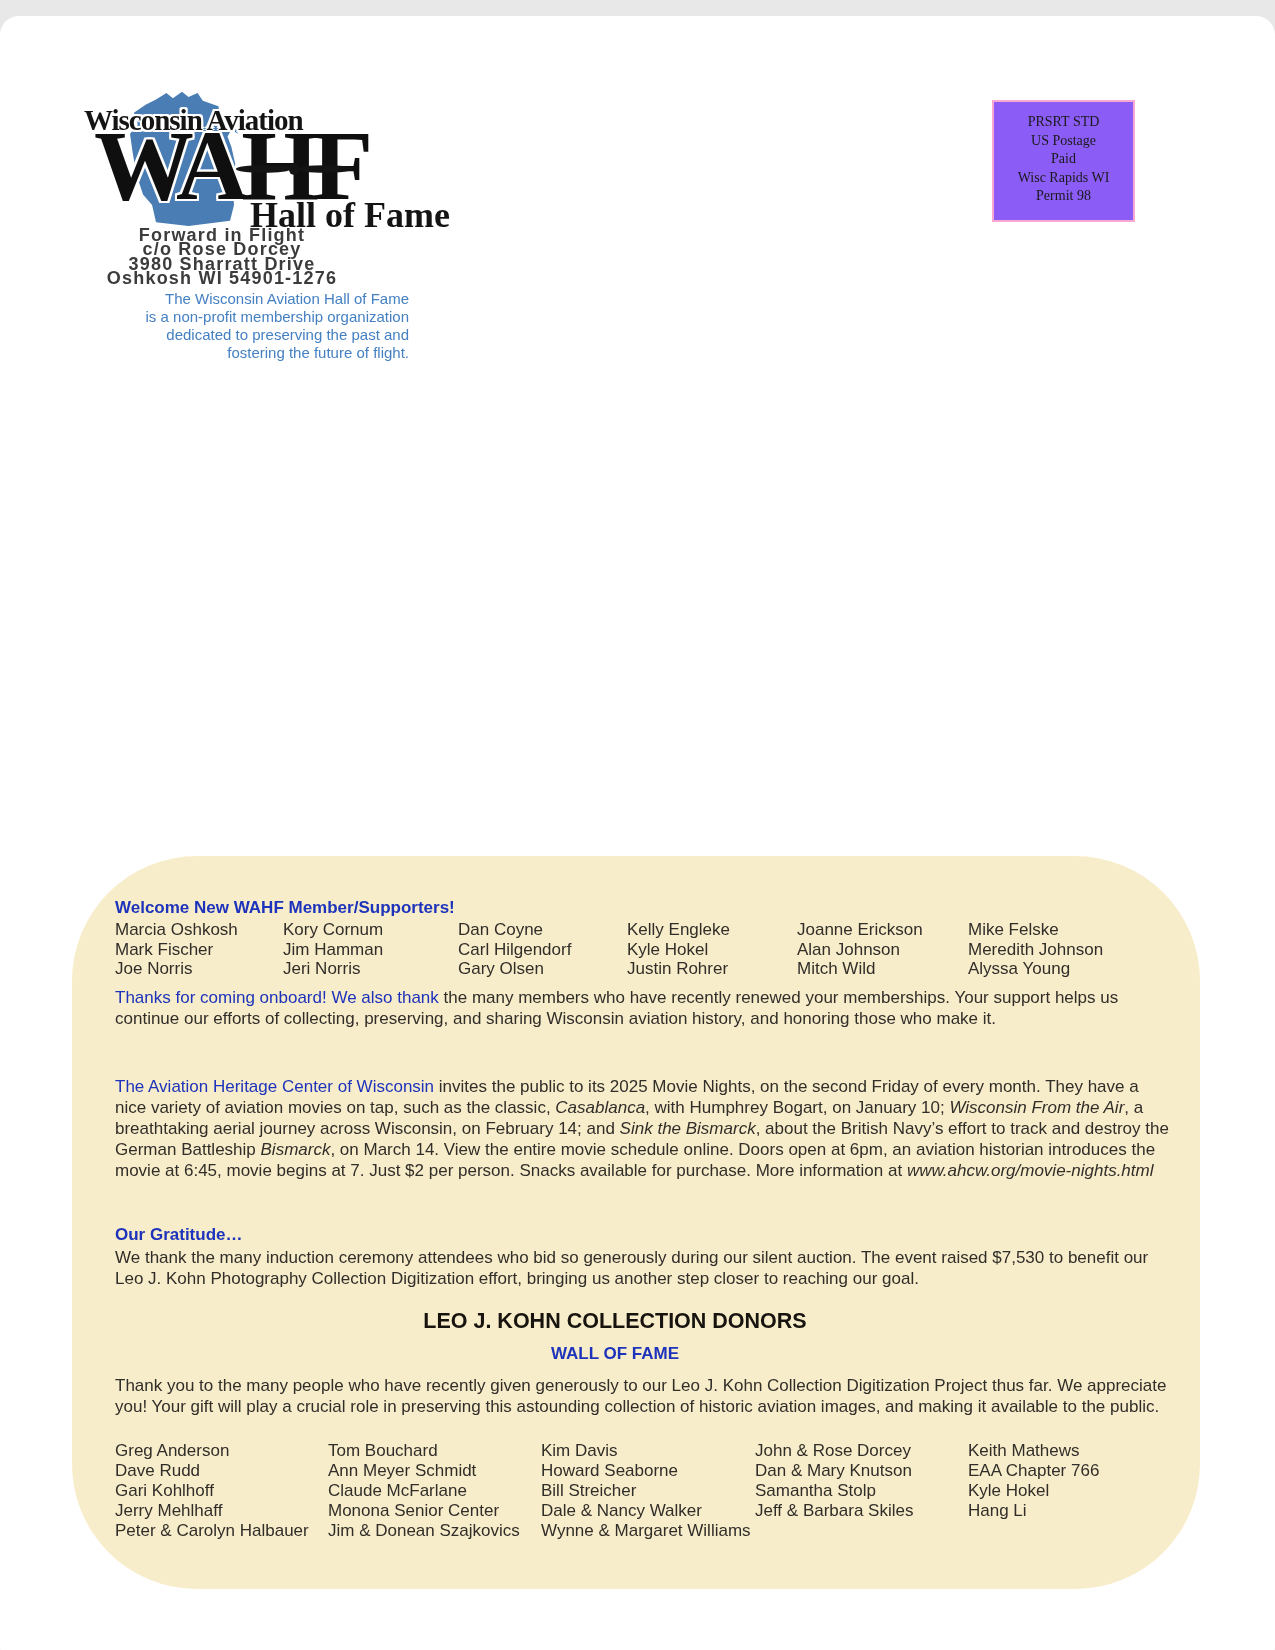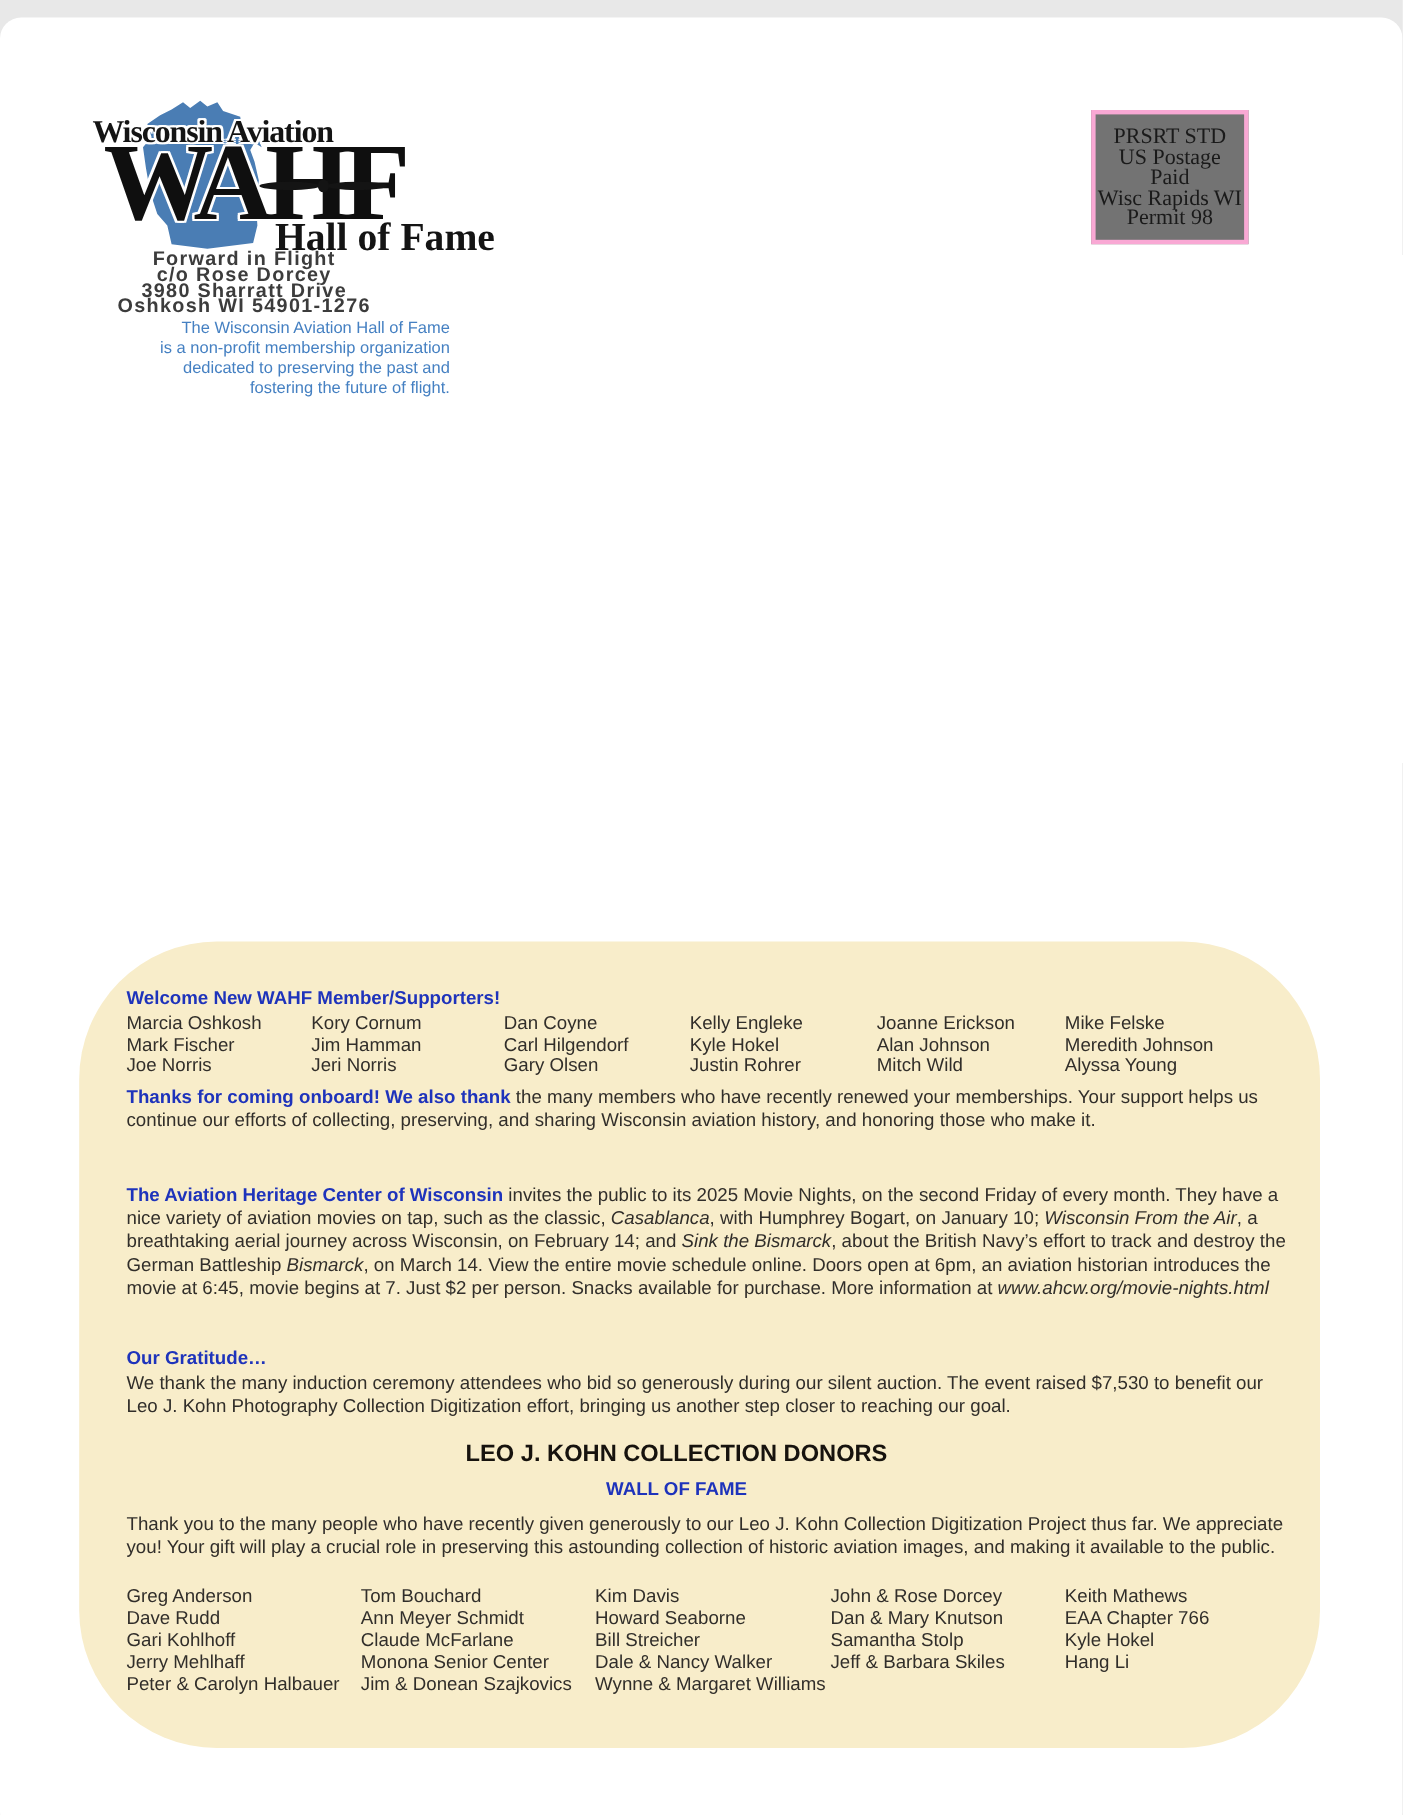--- a/index.html
+++ b/index.html
@@ -36,22 +36,22 @@
     font-weight:bold; font-size:18px; line-height:14.3px; letter-spacing:1.2px;
     color:#3c3c3c;
   }
   .mission {
     position:absolute; left:69px; top:274px; width:340px; text-align:right;
     font-size:15px; line-height:18px; color:var(--mission_blue,#4580c2);
   }
   
   .postage {
     position:absolute; left:992px; top:84px; width:143px; height:122px;
-    border:4px solid #f9a8d4; background:#737373;
-    font-family:"Liberation Serif", serif; font-size:20px; line-height:18.5px;
+    border:2px solid #f9a8d4; background:#8b5cf6;
+    font-family:"Liberation Serif", serif; font-size:14px; line-height:18.5px;
     color:#1a1a1a; text-align:center; padding-top:11px;
   }
   
   .panel {
     position:absolute; left:72px; top:840px; width:1128px; height:733px;
     background:var(--panel_bg,#f8edca); border-radius:125px;
   }
   .panel > div { position:absolute; left:43px; }
   .sec-heading { font-weight:bold; font-size:17px; line-height:20px; color:var(--accent_blue,#1e33bb); white-space:nowrap; }
   .welcome-heading { top:42px; }
@@ -64,21 +64,21 @@
     top:585px; display:grid; grid-template-columns:213px 213px 214px 213px 1fr;
     font-size:17px; line-height:20px; color:var(--body_text,#312e2a); width:1070px;
   }
   .thanks-para { top:131px; }
   .movies-para { top:220px; }
   .gratitude-heading { top:369px; }
   .gratitude-para { top:391px; }
   .donors-h1 { top:452px; width:1000px; text-align:center; font-weight:bold; font-size:21.5px; line-height:26px; color:#17130e; }
   .donors-h2 { top:483px; width:1000px; text-align:center; font-weight:bold; font-size:17px; line-height:30px; color:var(--accent_blue,#1e33bb); }
   .donors-intro { top:519px; }
-  .run-lead { color:var(--accent_blue,#1e33bb); font-weight:bold; }
+  .run-lead { color:var(--accent_blue,#1e33bb); font-weight:normal; }
   .run-i { font-style:italic; }
 </style>
 </head>
 <body>
 
 <div class="page">
 
   <div class="logo">
     <svg class="state-svg" viewBox="0 0 100 110" preserveAspectRatio="none">
       <path style="fill:var(--state_blue,#4a7db4)" d="M30,8 L38,3 L43,7 L50,2 L55,6 L62,3 L66,9 L78,13 L79,20 L90,27 L93,34 L88,31 L85,36 L88,44 L91,57 L89,72 L90,88 L87,100 L55,104 L30,101 L27,88 L20,80 L15,65 L12,48 L10,34 L16,27 L13,18 L22,12 Z"></path>

